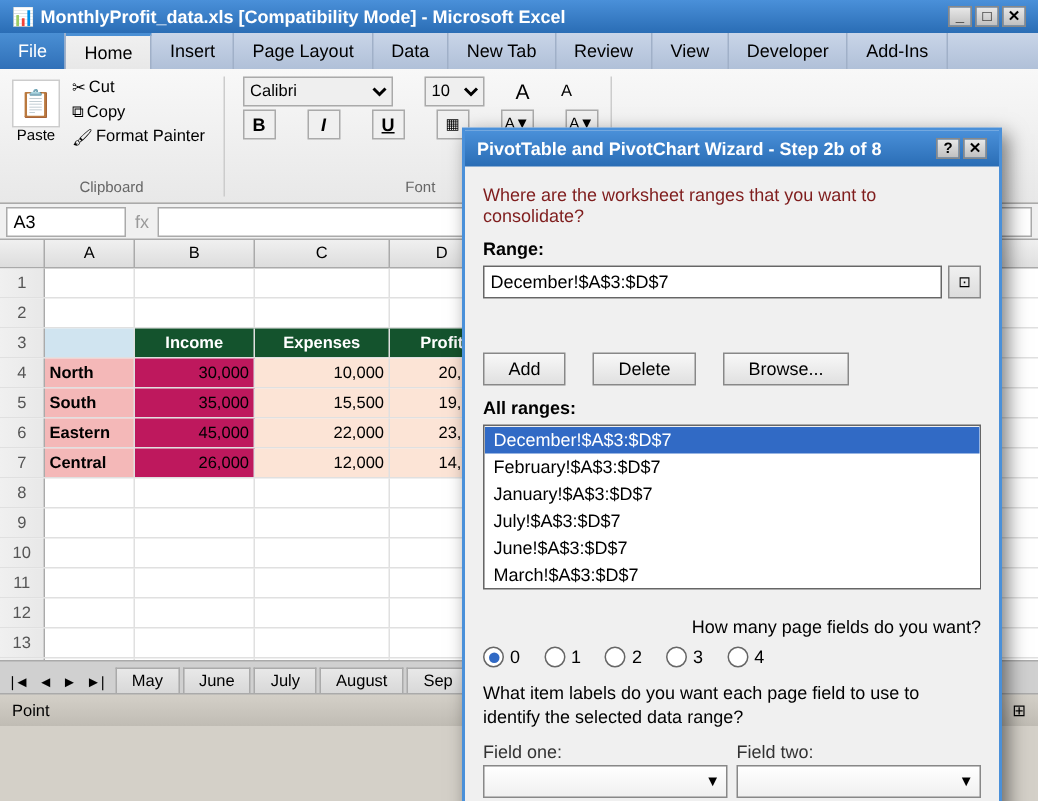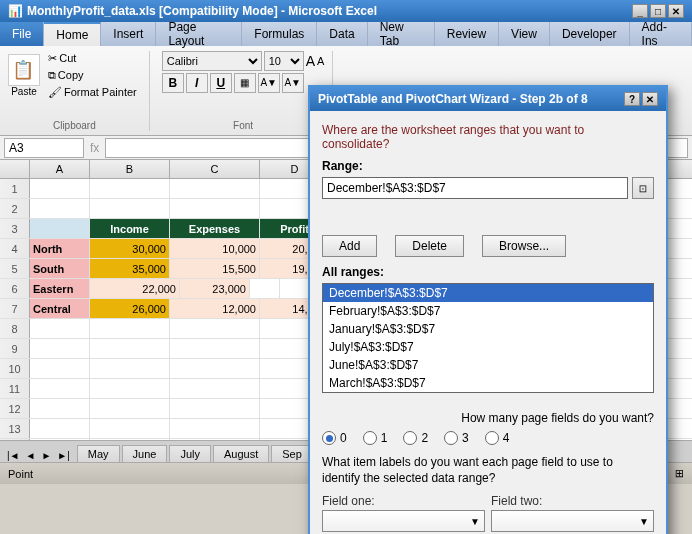--- a/index.html
+++ b/index.html
@@ -17,21 +17,21 @@
 
     
     .ribbon-section { display: flex; flex-direction: column; align-items: center; border-right: 1px solid #ccc; padding-right: 8px; margin-right: 4px; height: 80px; justify-content: space-between; }
     .ribbon-section-label { font-size: 10px; color: #666; margin-top: auto; }
     .ribbon-big-btn { display: flex; flex-direction: column; align-items: center; cursor: pointer; }
     .ribbon-big-icon { width: 32px; height: 32px; background: #fff; border: 1px solid #ccc; display: flex; align-items: center; justify-content: center; font-size: 18px; }
     .ribbon-small-btns { display: flex; flex-direction: column; gap: 2px; }
     .ribbon-small-btn { font-size: 11px; cursor: pointer; padding: 1px 4px; display: flex; align-items: center; gap: 2px; }
 
     .font-section { display: flex; flex-direction: column; border-right: 1px solid #ccc; padding-right: 8px; height: 80px; }
-    .font-row { display: flex; align-items: center; gap: 2px; margin-bottom: 2px; }
+    .font-row { display: flex; align-items: center; gap: 21px; margin-bottom: 2px; }
     .font-select { font-size: 11px; width: 100px; height: 20px; border: 1px solid #aaa; }
     .size-select { font-size: 11px; width: 40px; height: 20px; border: 1px solid #aaa; }
     .font-btn { width: 22px; height: 20px; font-size: 12px; font-weight: bold; border: 1px solid #aaa; background: #f0f0f0; cursor: pointer; display: flex; align-items: center; justify-content: center; }
     .font-section-label { font-size: 10px; color: #666; margin-top: auto; text-align: center; }
 
     
     .formula-bar { display: flex; align-items: center; background: #f0f0f0; border-bottom: 1px solid #aaa; height: 24px; padding: 2px 4px; gap: 4px; }
     .name-box { width: 80px; height: 20px; border: 1px solid #aaa; font-size: 12px; padding: 1px 4px; }
     .formula-divider { color: #999; padding: 0 2px; }
     .formula-input { flex: 1; height: 20px; border: 1px solid #aaa; font-size: 12px; padding: 1px 4px; background: white; }
@@ -41,21 +41,21 @@
     .excel-grid { flex: 1; overflow: hidden; }
     .col-headers { display: flex; background: linear-gradient(to bottom, #f0f0f0, #e0e0e0); border-bottom: 1px solid #aaa; }
     .row-num-header { width: 30px; min-width: 30px; border-right: 1px solid #aaa; }
     .col-header { border-right: 1px solid #aaa; font-size: 11px; text-align: center; height: 18px; line-height: 18px; background: linear-gradient(to bottom, #f0f0f0, #ddd); }
     .excel-row { display: flex; border-bottom: 1px solid #e0e0e0; height: 20px; }
     .row-num { width: 30px; min-width: 30px; background: linear-gradient(to right, #f0f0f0, #e8e8e8); border-right: 1px solid #aaa; font-size: 11px; text-align: center; line-height: 20px; color: #555; }
     .cell { border-right: 1px solid #e0e0e0; font-size: 11px; line-height: 20px; padding: 0 3px; overflow: hidden; white-space: nowrap; }
     .cell.selected { background: #d0e4f0; }
     .cell.header-cell { background: #14532d; color: white; font-weight: bold; text-align: center; }
     .cell.region-cell { background: #f4b8b8; font-weight: bold; }
-    .cell.income-cell { background: #eab308; }
+    .cell.income-cell { background: #be185d; }
     .cell.expenses-cell { background: #fce4d6; }
     .cell.profit-cell { background: #fce4d6; }
 
     
     .sheet-tabs { background: #d0d0d0; height: 22px; display: flex; align-items: flex-end; border-top: 1px solid #aaa; }
     .sheet-tab-nav { display: flex; align-items: center; padding: 0 4px; }
     .nav-btn { font-size: 10px; cursor: pointer; padding: 1px 3px; }
     .sheet-tab { padding: 2px 10px; background: linear-gradient(to bottom, #e8e8e8, #d8d8d8); border: 1px solid #aaa; border-bottom: none; font-size: 11px; cursor: pointer; margin-right: 2px; }
     .status-bar { background: linear-gradient(to bottom, #d4d0c8, #c0bcb4); height: 22px; display: flex; align-items: center; padding: 0 8px; font-size: 11px; justify-content: space-between; border-top: 1px solid #aaa; }
 
@@ -100,21 +100,20 @@
     <span>□</span>
     <span>✕</span>
   </div>
 </div>
 
 <div class="ribbon-tabs">
   <div class="ribbon-tab active" style="background:linear-gradient(to bottom,#4a8fd4,#3070b8);color:white;border-top:none;">File</div>
   <div class="ribbon-tab active">Home</div>
   <div class="ribbon-tab">Insert</div>
   <div class="ribbon-tab">Page Layout</div>
-  <div class="ribbon-tab">Formulas</div>
   <div class="ribbon-tab">Data</div>
   <div class="ribbon-tab">New Tab</div>
   <div class="ribbon-tab">Review</div>
   <div class="ribbon-tab">View</div>
   <div class="ribbon-tab">Developer</div>
   <div class="ribbon-tab">Add-Ins</div>
 </div>
 
 <div class="ribbon-content">
   <div class="ribbon-section">
@@ -214,20 +213,21 @@
       <div class="cell region-cell" style="width:60px;">South</div>
       <div class="cell income-cell" style="width:80px;text-align:right;">35,000</div>
       <div class="cell expenses-cell" style="width:90px;text-align:right;">15,500</div>
       <div class="cell profit-cell" style="width:70px;text-align:right;">19,500</div>
       <div class="cell" style="width:30px;"></div>
     </div>
 
     <div class="excel-row">
       <div class="row-num">6</div>
       <div class="cell region-cell" style="width:60px;">Eastern</div>
+      <div class="cell income-cell" style="width:80px;text-align:right;">45,000</div>
       <div class="cell expenses-cell" style="width:90px;text-align:right;">22,000</div>
       <div class="cell profit-cell" style="width:70px;text-align:right;">23,000</div>
       <div class="cell" style="width:30px;"></div>
     </div>
 
     <div class="excel-row">
       <div class="row-num">7</div>
       <div class="cell region-cell" style="width:60px;">Central</div>
       <div class="cell income-cell" style="width:80px;text-align:right;">26,000</div>
       <div class="cell expenses-cell" style="width:90px;text-align:right;">12,000</div>

